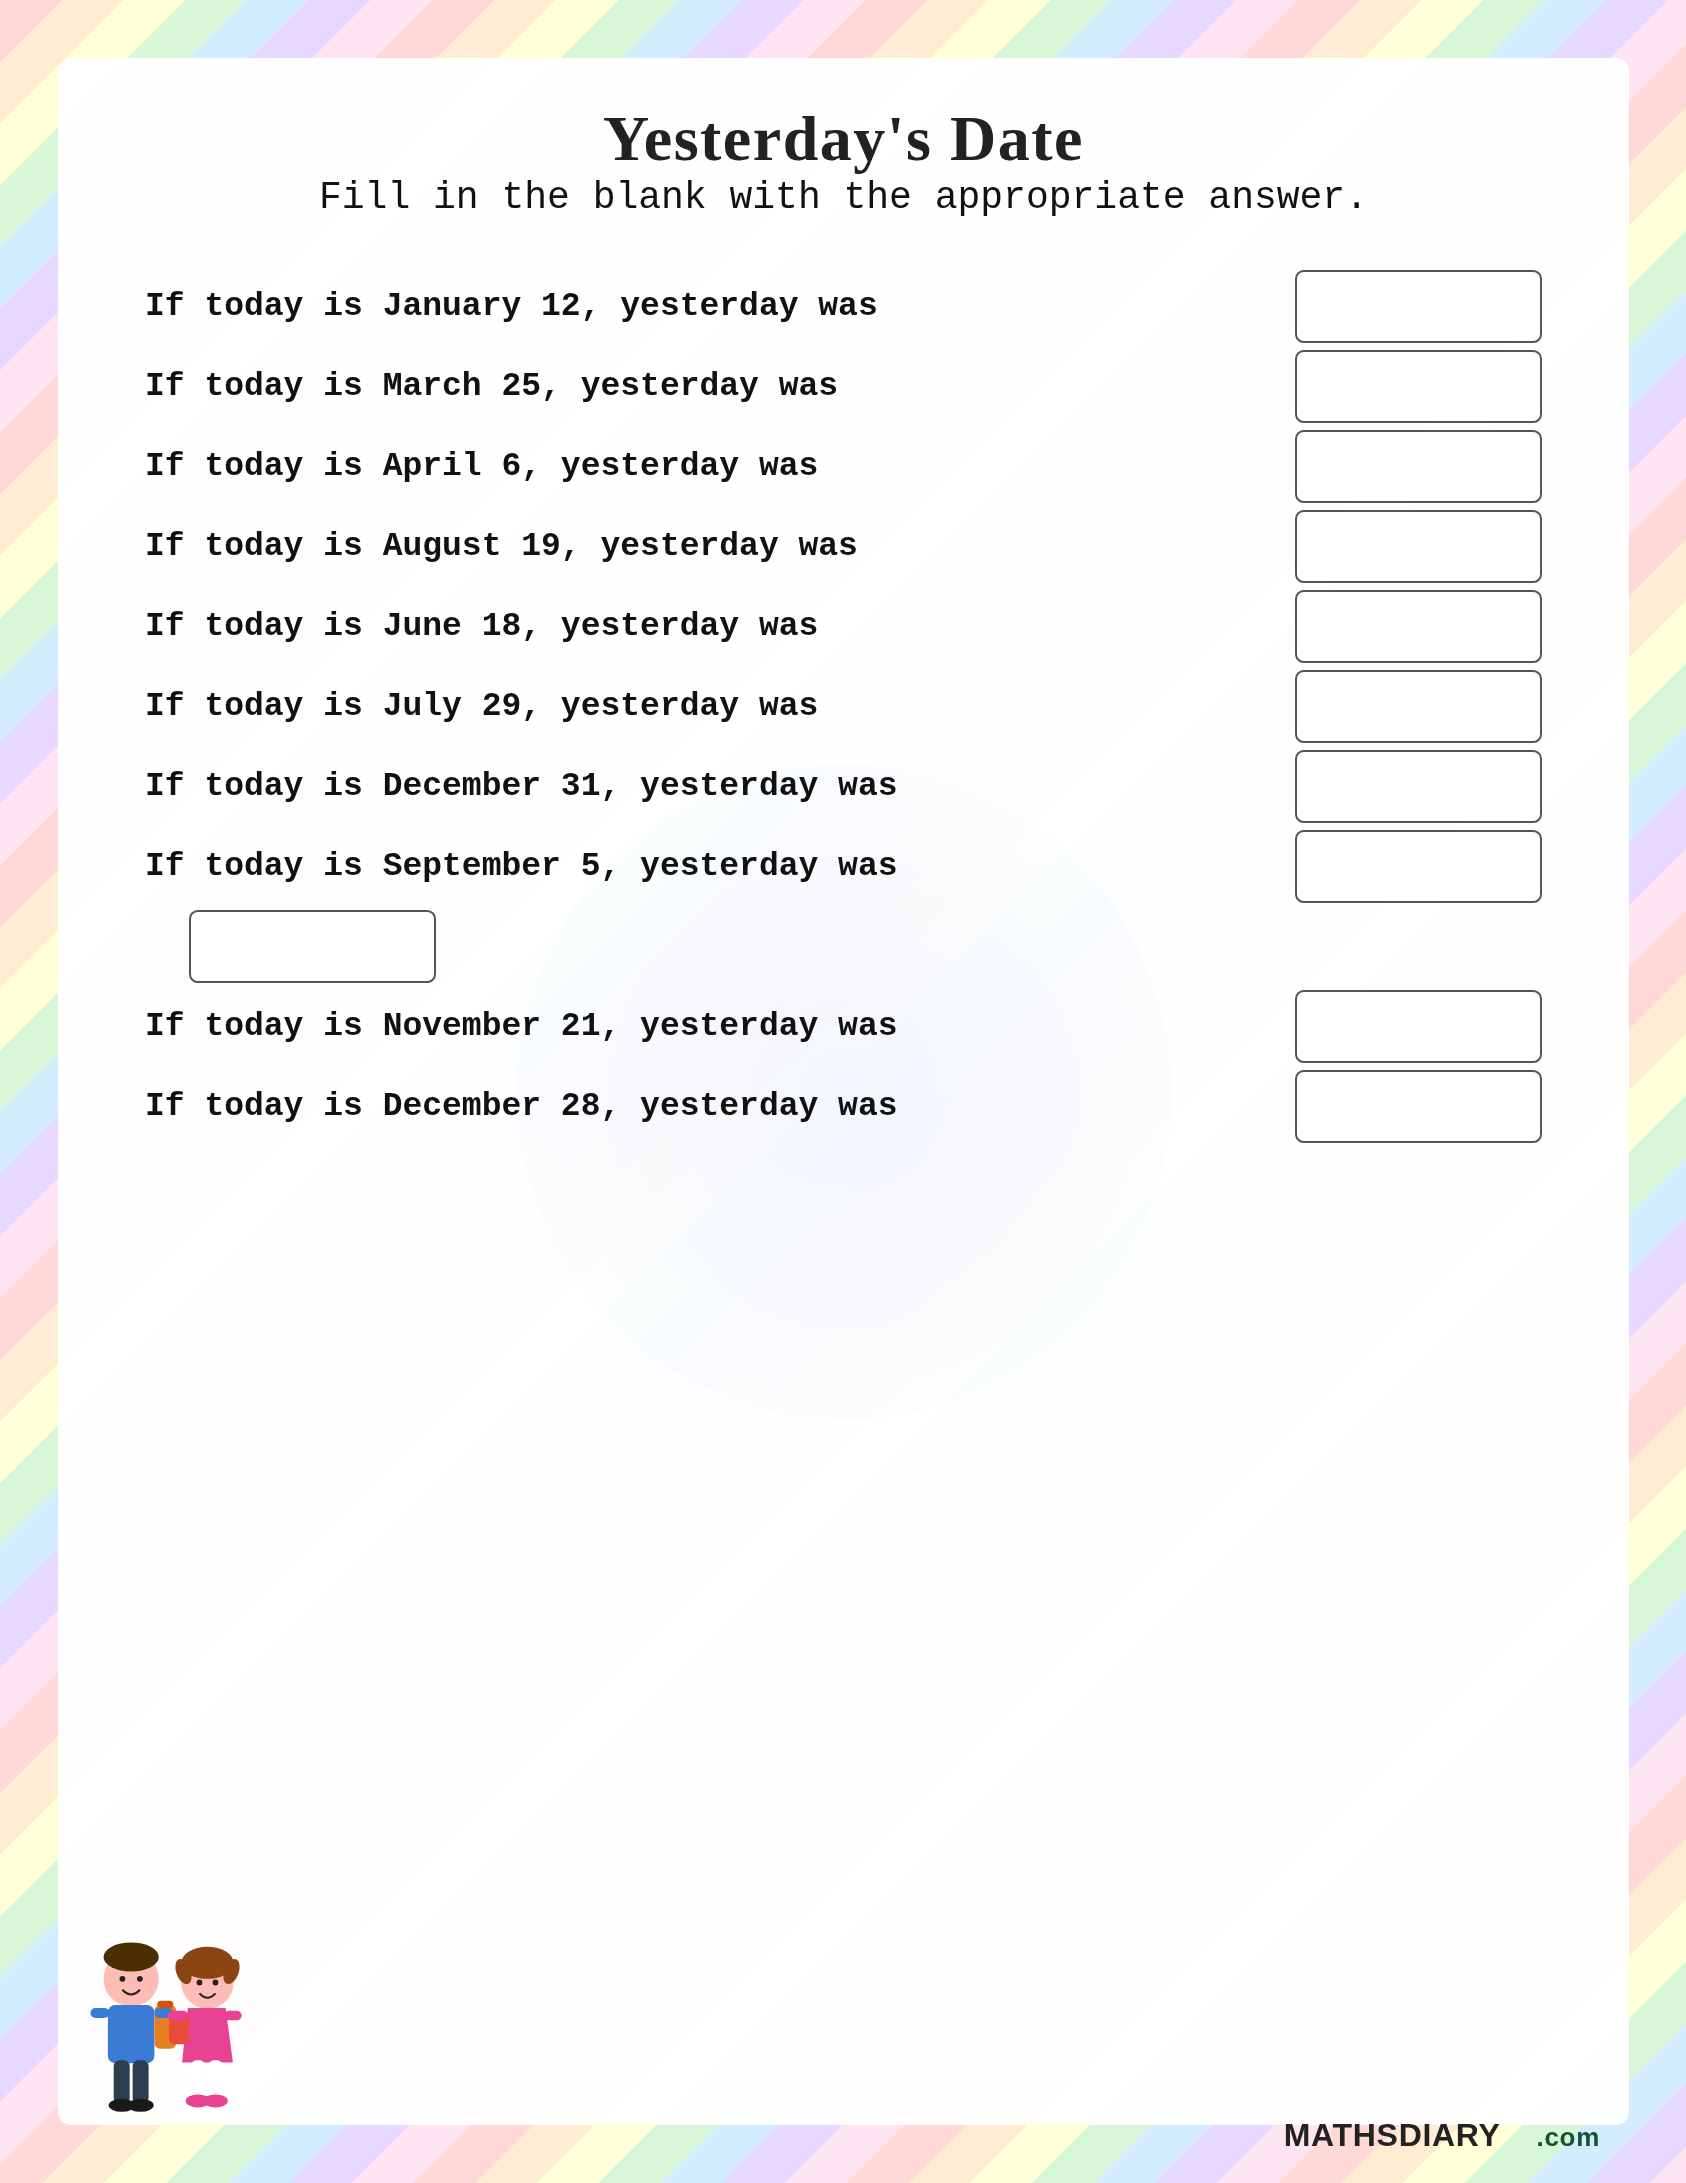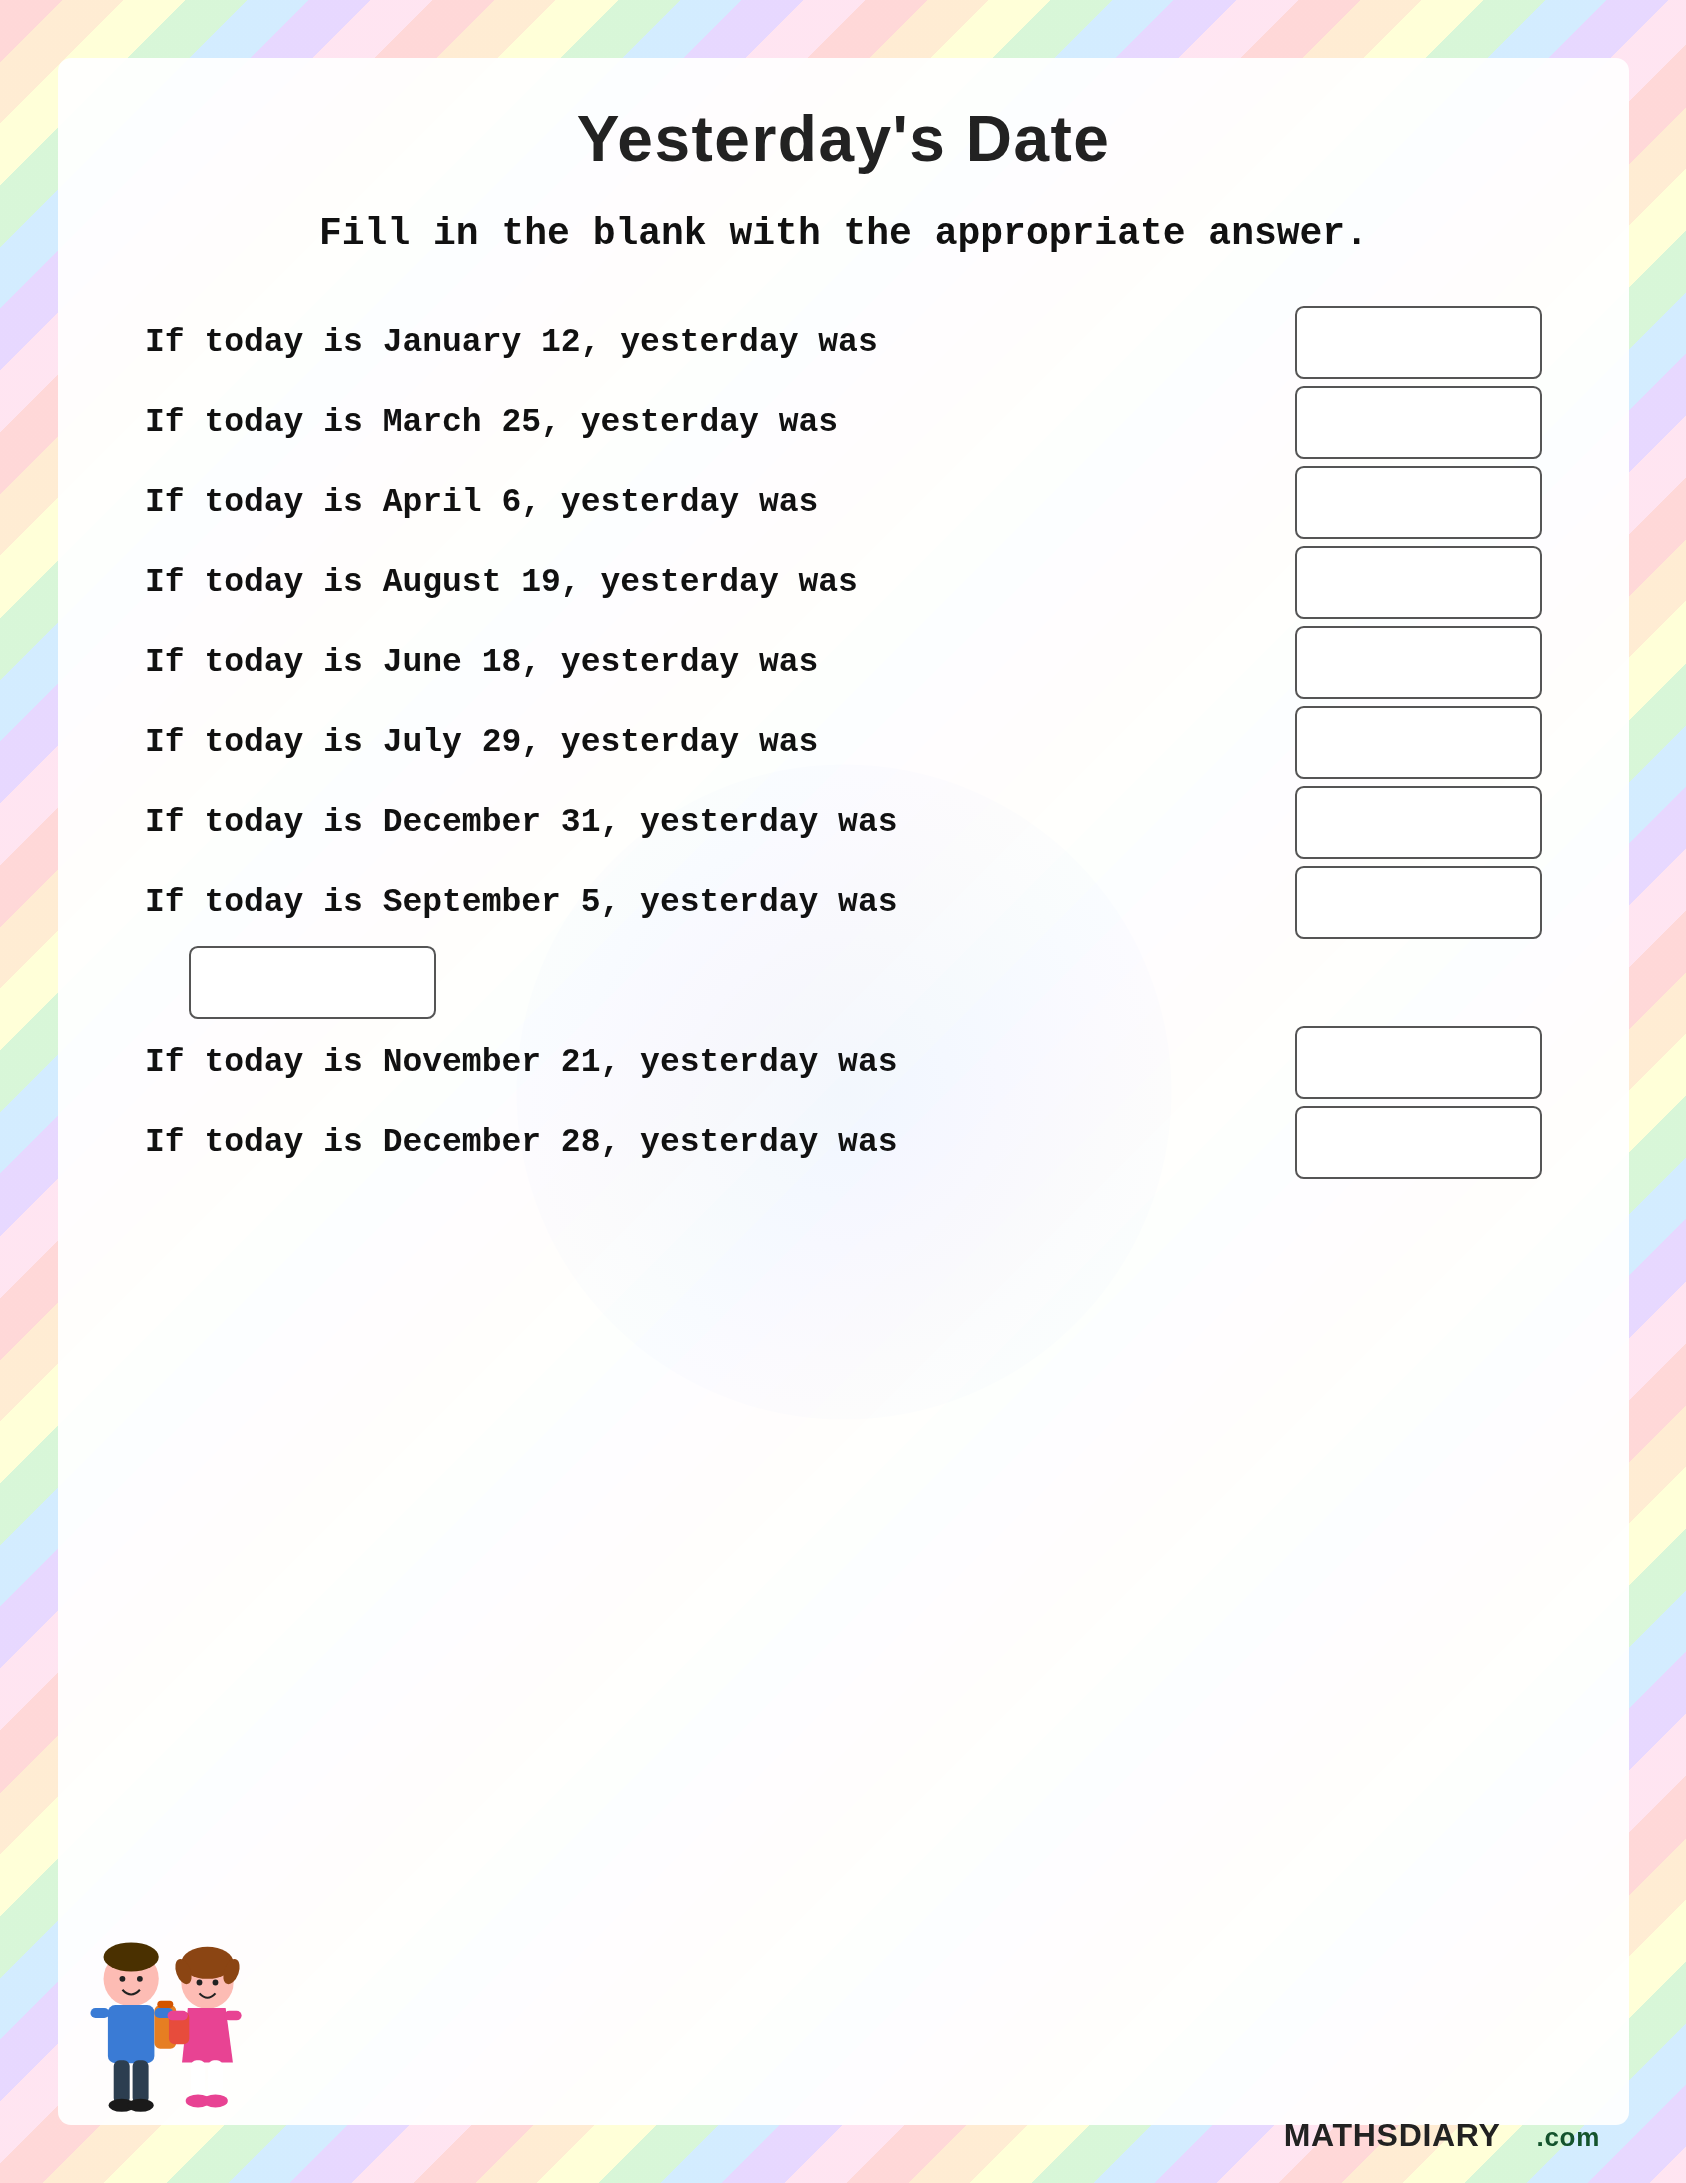--- a/index.html
+++ b/index.html
@@ -69,29 +69,28 @@
     .card-content {
       position: relative;
       z-index: 1;
     }
 
     .page-title {
       text-align: center;
       font-size: 64px;
       font-weight: bold;
       color: #222;
-      font-family: Liberation Sans, sans-serif;
-      margin-bottom: 36px;
+      font-family: Liberation Serif, serif;
       letter-spacing: 1.5px;
     }
 
     .subtitle {
       text-align: center;
       font-size: 38px;
-      font-weight: bold;
+      font-weight: normal;
       color: #111;
       margin-bottom: 51px;
       font-family: 'Courier New', Courier, monospace;
     }
 
     .questions-list {
       list-style: none;
       display: flex;
       flex-direction: column;
       gap: 7px;

